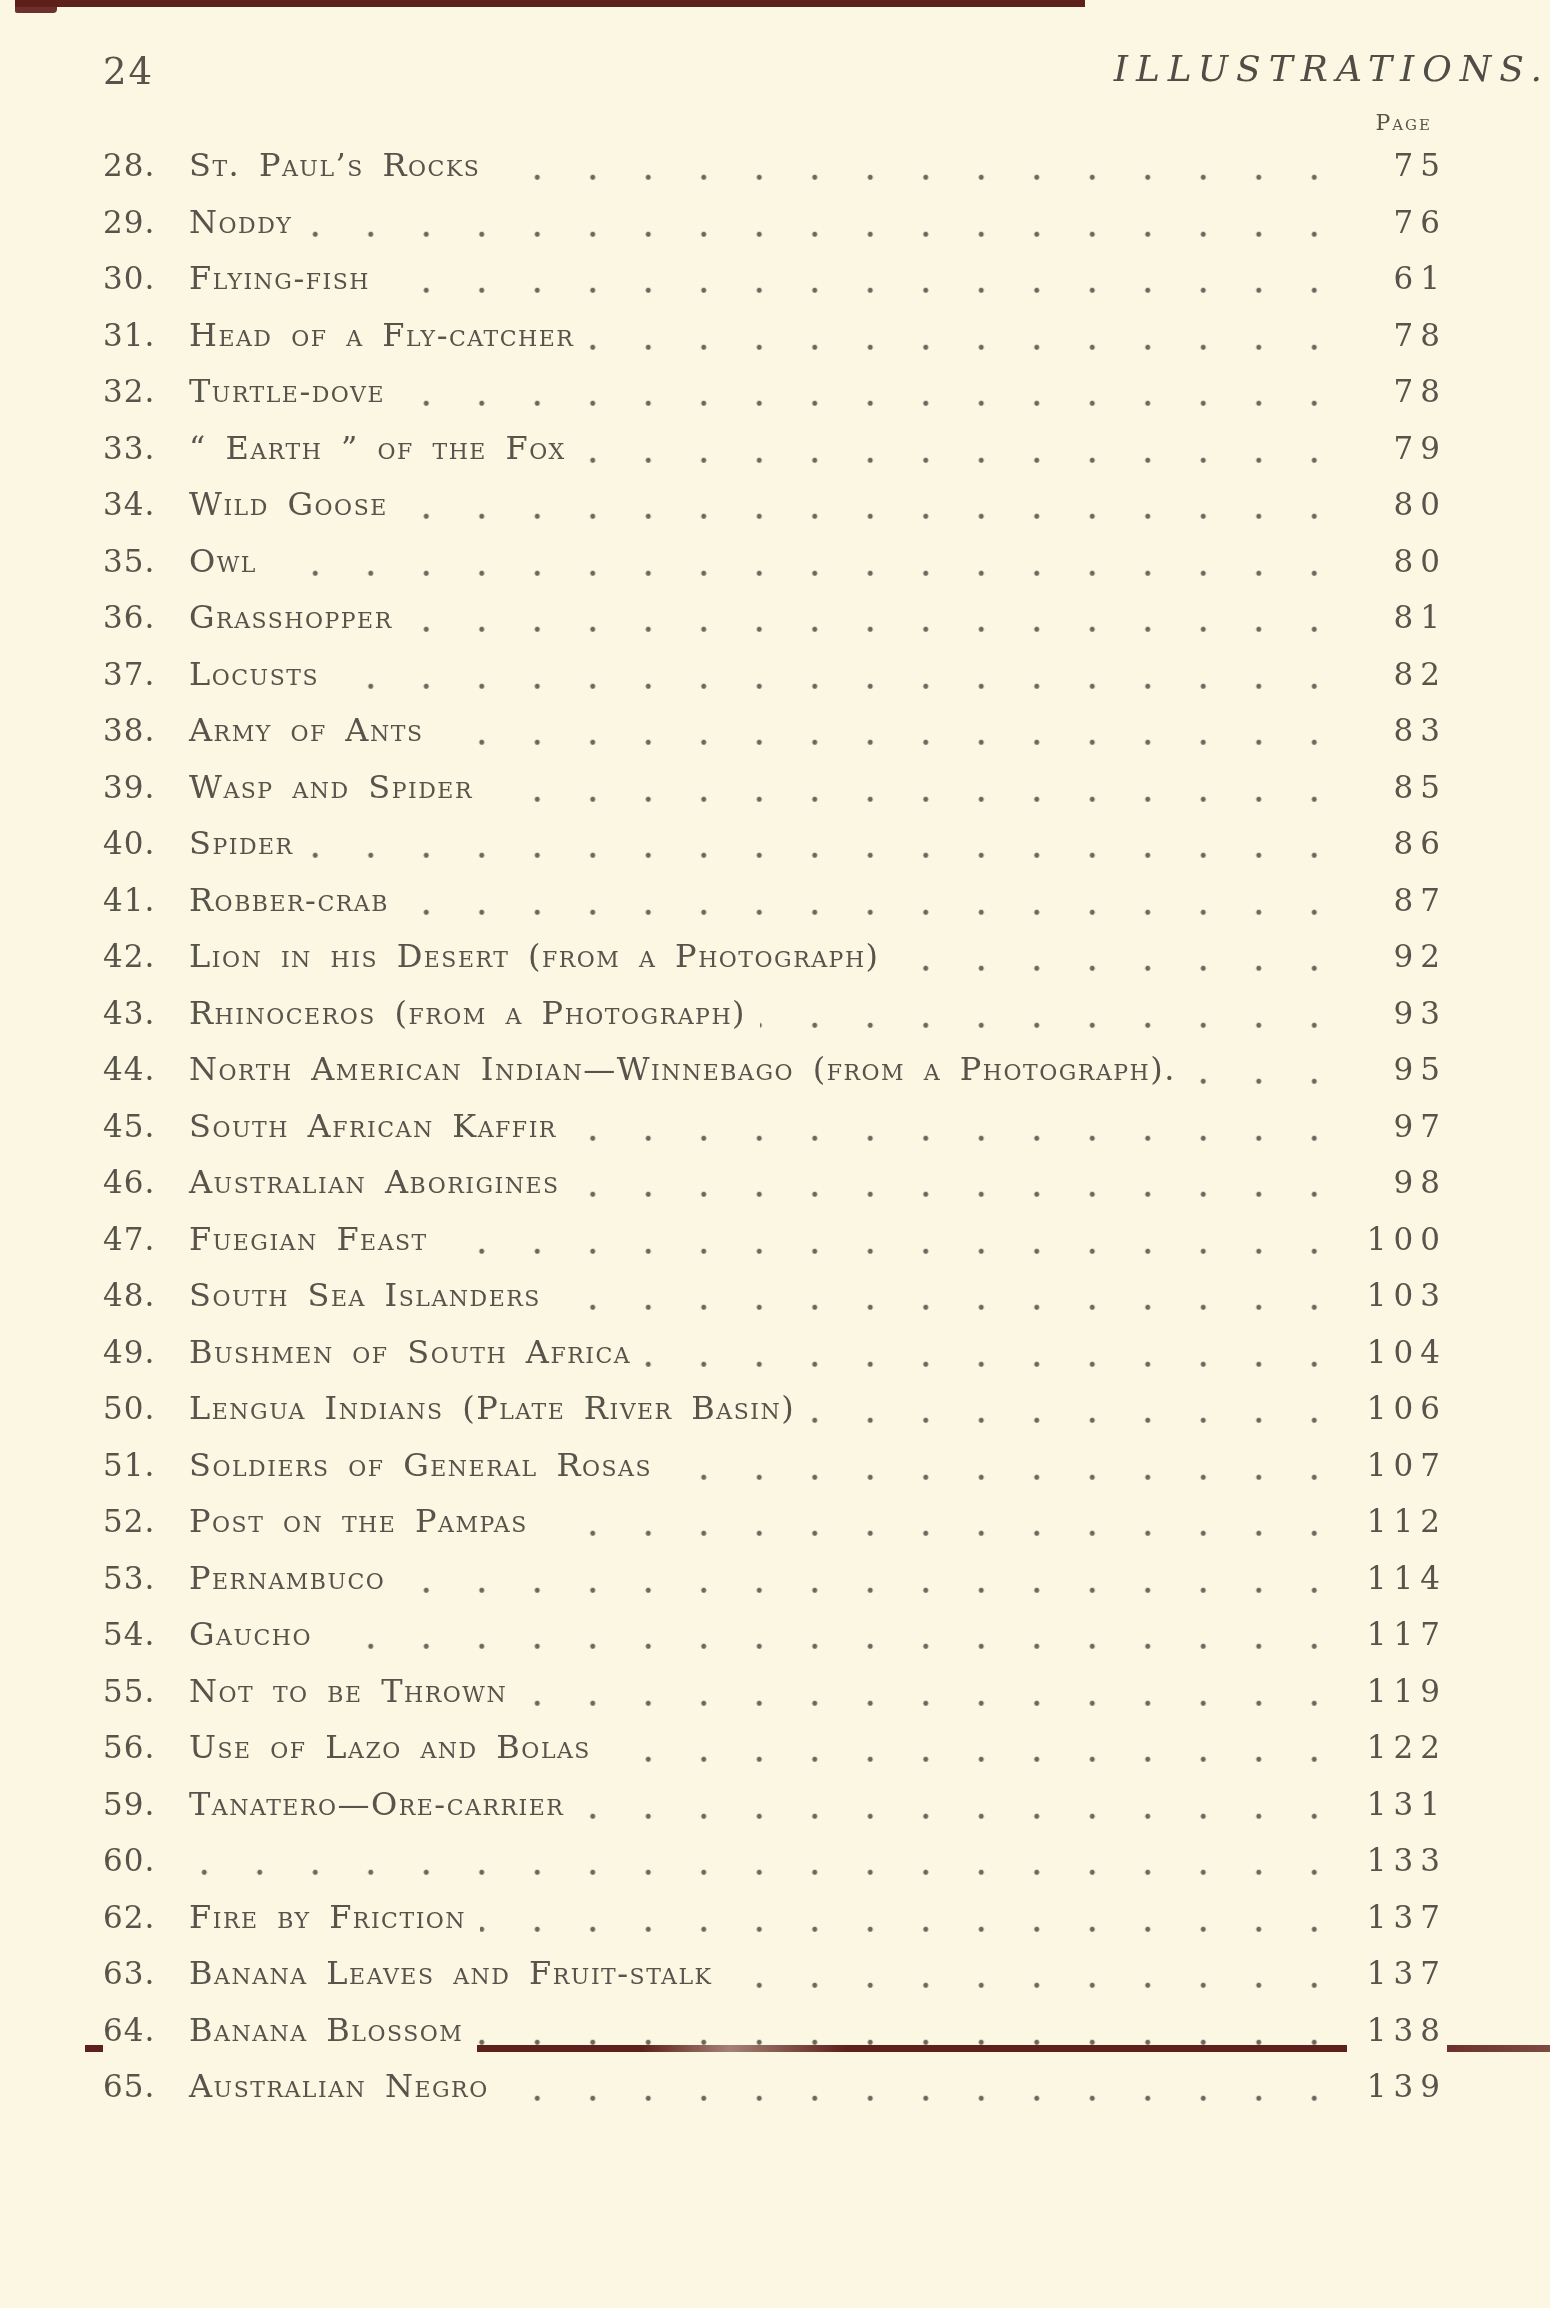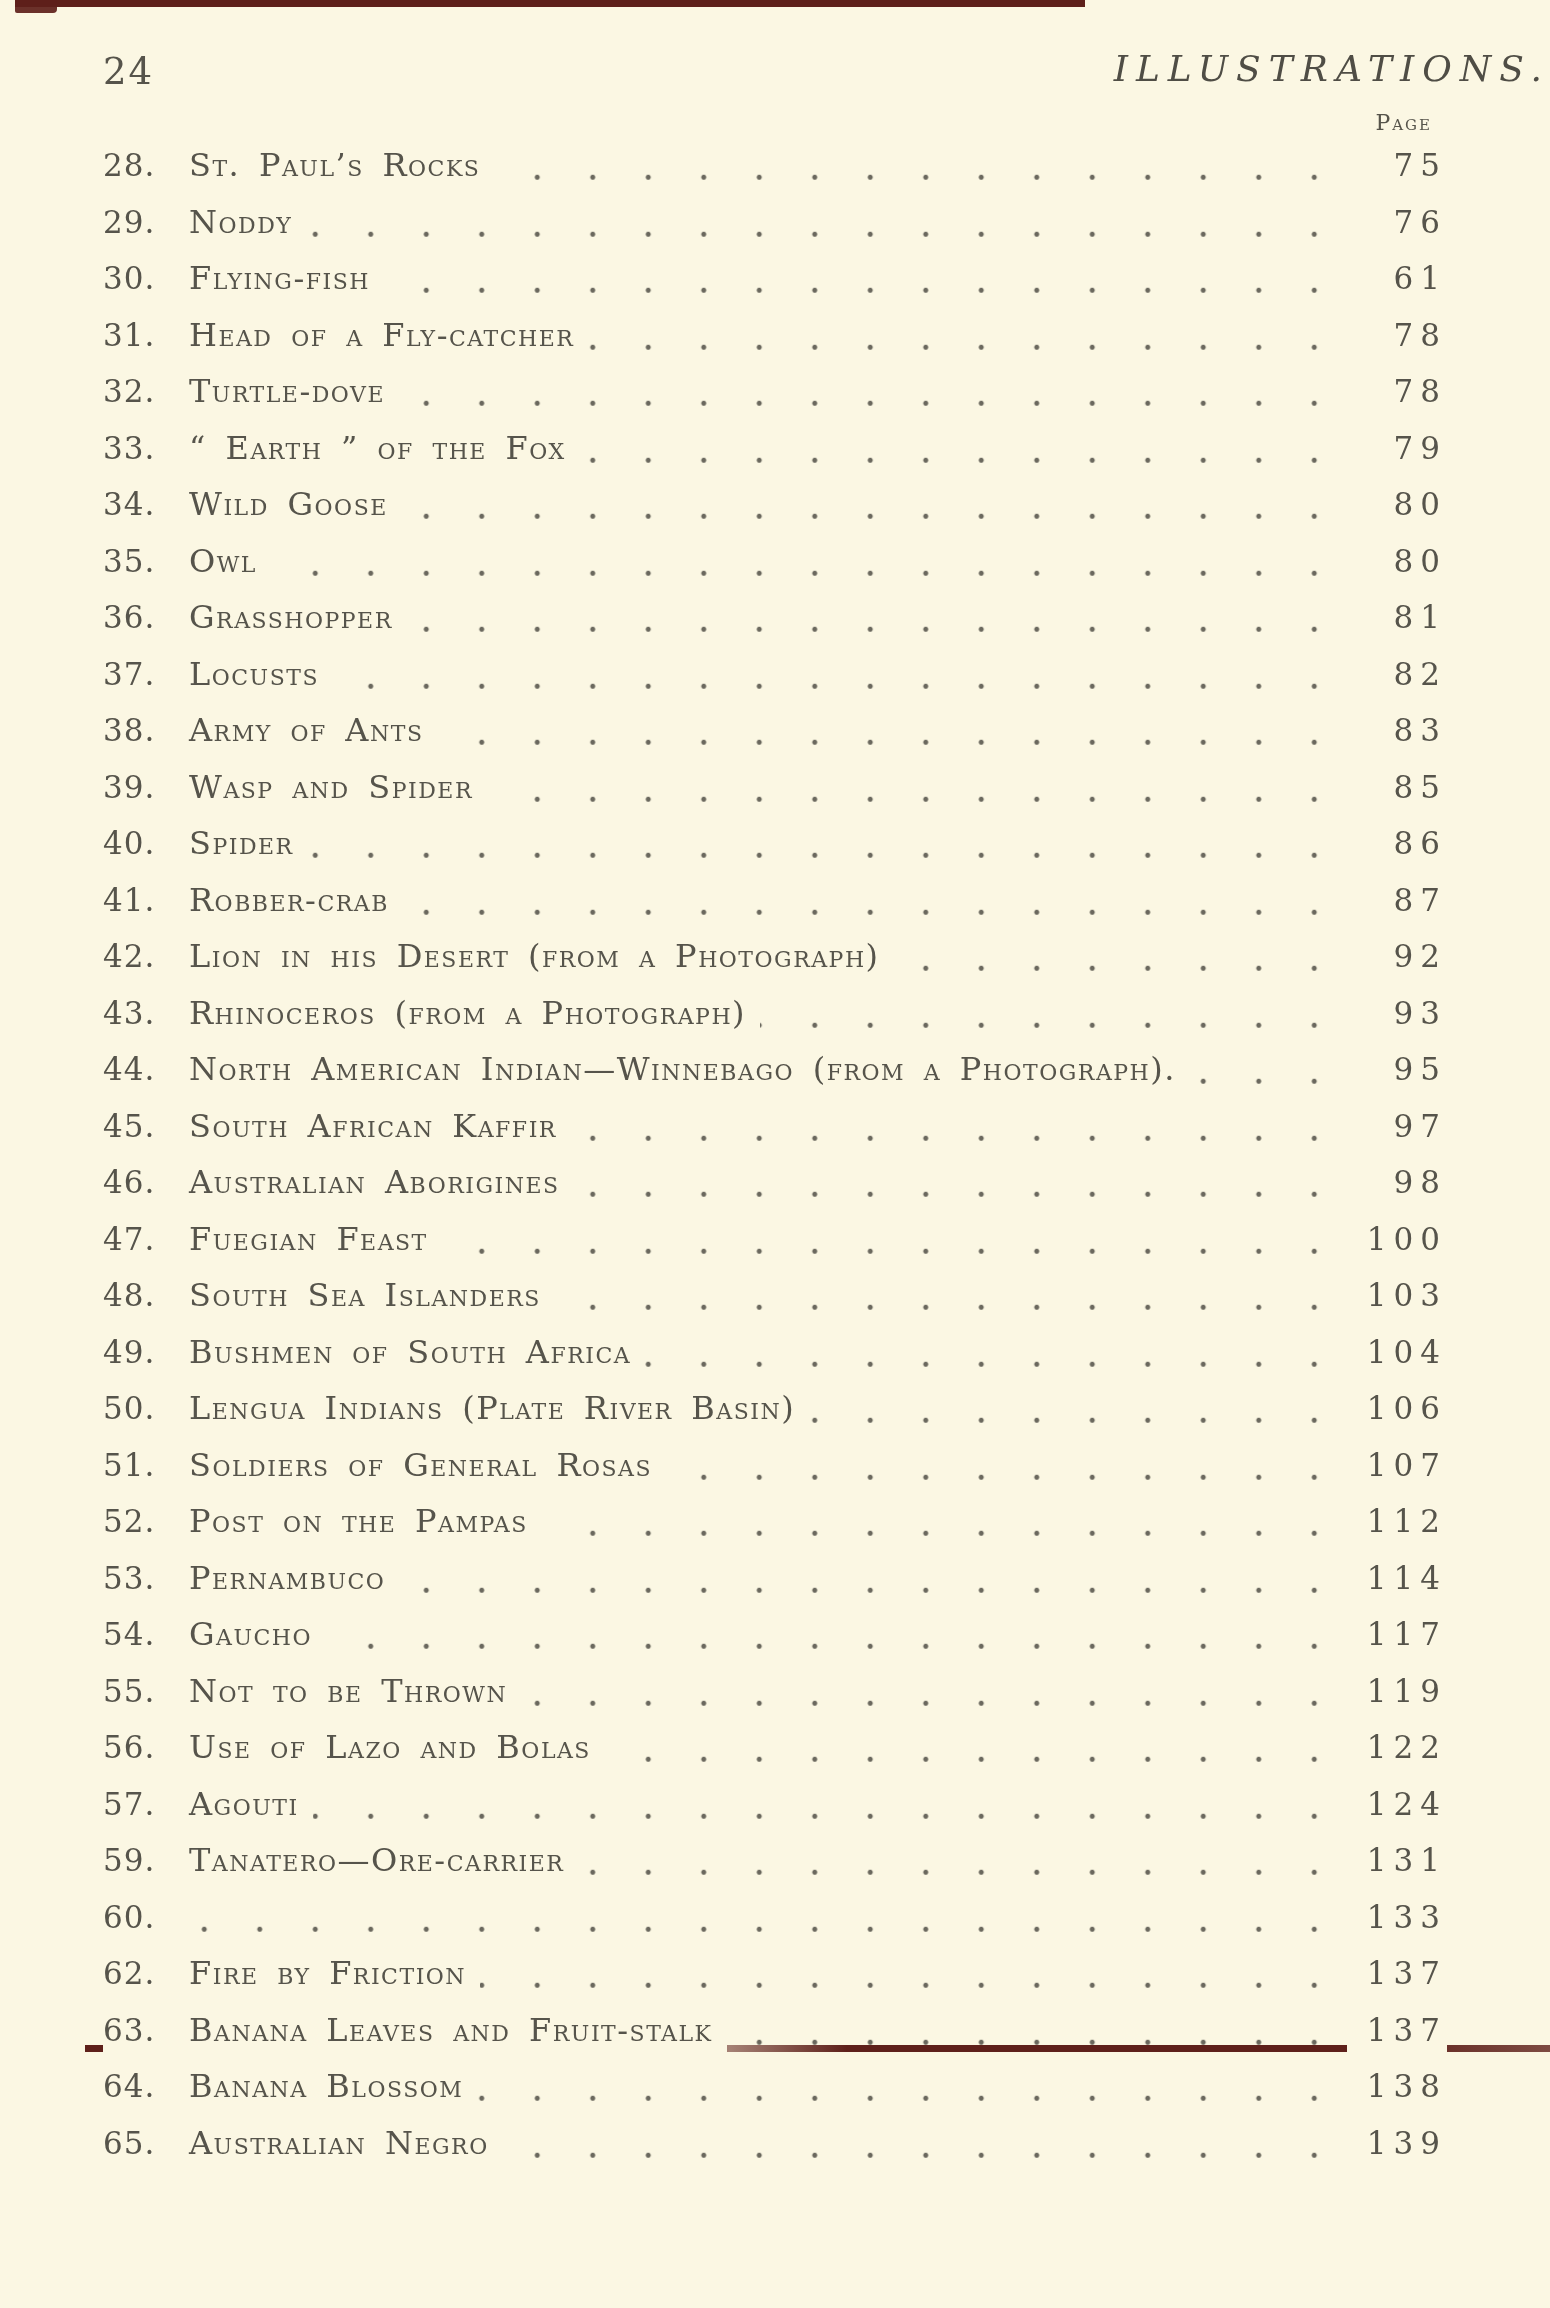--- a/index.html
+++ b/index.html
@@ -241,26 +241,20 @@
         <span class="spacer"></span>
         <span class="pageno">119</span>
       </div>
       <div class="row">
         <span class="num">56.</span>
         <span class="title">Use of Lazo and Bolas</span>
         <span class="spacer"></span>
         <span class="pageno">122</span>
       </div>
       <div class="row">
-        <span class="num">57.</span>
-        <span class="title">Agouti</span>
-        <span class="spacer"></span>
-        <span class="pageno">124</span>
-      </div>
-      <div class="row">
         <span class="num">59.</span>
         <span class="title">Tanatero—Ore-carrier</span>
         <span class="spacer"></span>
         <span class="pageno">131</span>
       </div>
       <div class="row">
         <span class="num">60.</span>
         <span class="spacer"></span>
         <span class="pageno">133</span>
       </div>

